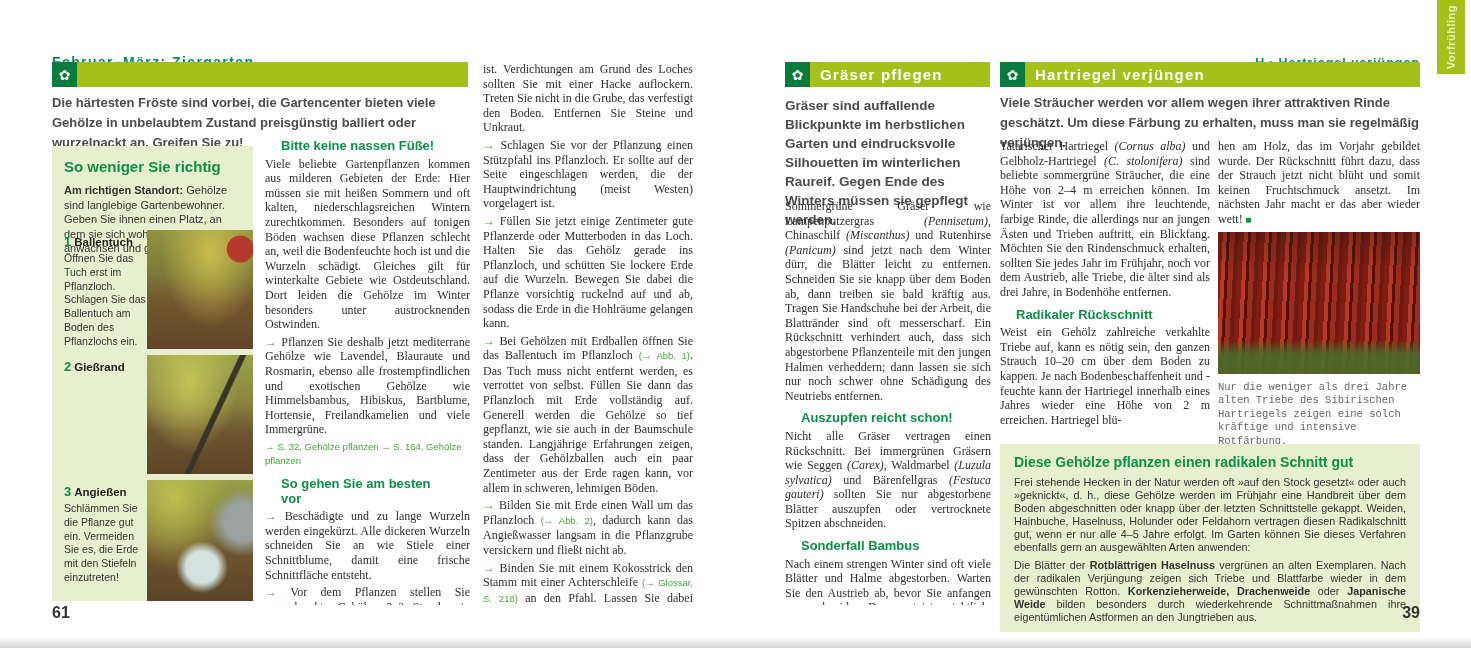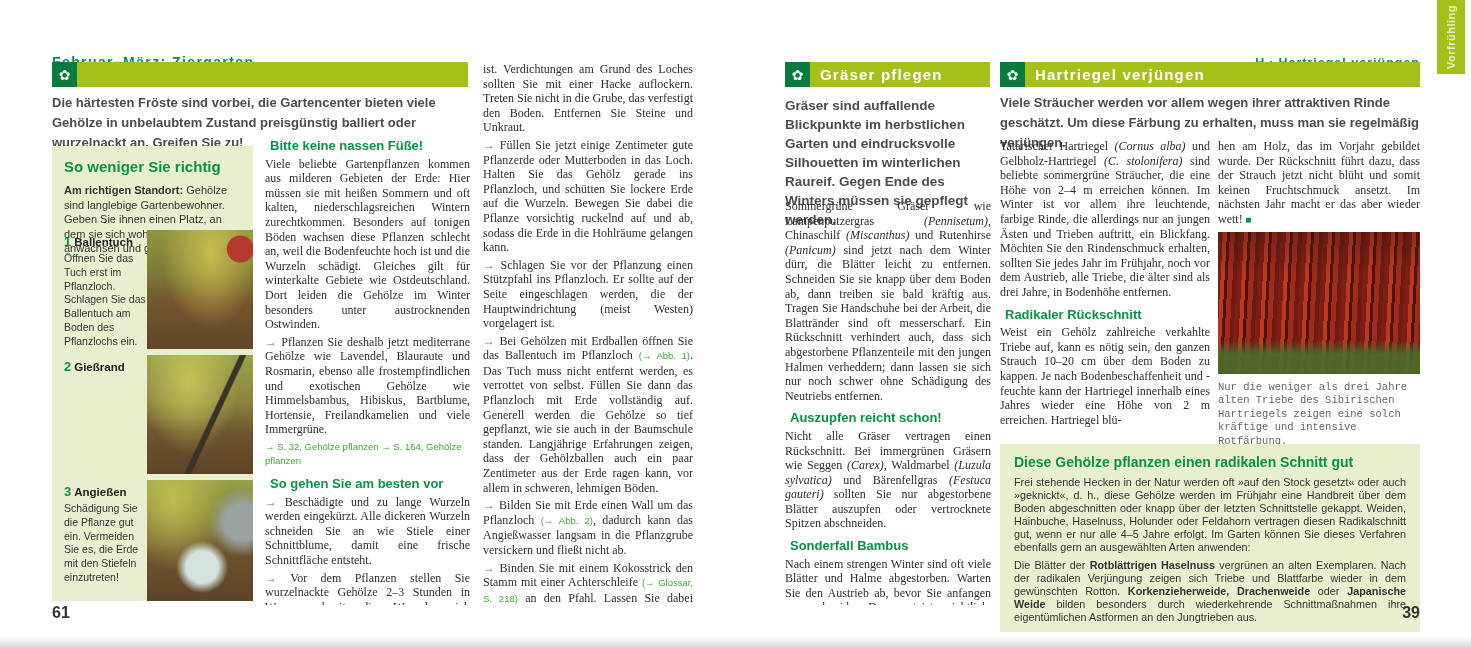--- a/index.html
+++ b/index.html
@@ -44,21 +44,21 @@
   .intro{position:absolute;font-weight:bold;color:#4c4c4c;font-size:13px;line-height:20px;}
   #intro-gehoelze{left:52px;top:93px;width:418px;}
   #intro-graeser{left:785px;top:96px;width:206px;font-size:13.5px;line-height:19px;}
   #intro-hartriegel{left:1000px;top:93px;width:420px;}
 
   
   .col{position:absolute;font-family:"Liberation Serif",serif;font-size:12px;
        line-height:14.6px;color:var(--ink);}
   .col .p{margin:0 0 3px;text-align:justify;}
   .subhead{font-family:"Liberation Sans",sans-serif;font-weight:bold;font-size:13px;
-           color:var(--green-head);margin:8px 5px 3px;}
+           color:var(--green-head);margin:8px 16px 3px;}
   .subhead.first{margin-top:0;}
   .refline{font-family:"Liberation Sans",sans-serif;font-size:9.5px;color:var(--arrow);
            margin:1px 0 2px;}
   #col1{left:265px;top:139px;width:205px;height:466px;overflow:hidden;}
   #col2{left:483px;top:62px;width:210px;height:543px;overflow:hidden;}
   #col-graeser{left:785px;top:199px;width:206px;height:406px;overflow:hidden;}
   #col-hart-left{left:1000px;top:139px;width:210px;height:300px;overflow:hidden;}
   #col-hart-right{left:1218px;top:139px;width:202px;}
 
   
@@ -147,40 +147,40 @@
       <div class="step-head">
         <span class="step-num">2</span><span class="step-title">Gießrand</span>
       </div>
     </div>
     <div class="sb-photo" id="photo-step2"></div>
 
     <div class="step" id="step3">
       <div class="step-head">
         <span class="step-num">3</span><span class="step-title">Angießen</span>
       </div>
-      <div class="step-text">Schädigung Sie die Pflanze gut ein. Vermeiden Sie es, die Erde mit den Stiefeln einzutreten!</div>
+      <div class="step-text">Schlämmen Sie die Pflanze gut ein. Vermeiden Sie es, die Erde mit den Stiefeln einzutreten!</div>
     </div>
     <div class="sb-photo" id="photo-step3"></div>
   </div>
 
   <div class="col" id="col1">
     <h4 class="subhead first">Bitte keine nassen Füße!</h4>
     <p class="p"><span>Viele beliebte Gartenpflanzen kommen aus milderen Gebieten der Erde: Hier müssen sie mit heißen Sommern und oft kalten, niederschlagsreichen Wintern zurechtkommen. Besonders auf tonigen Böden wachsen diese Pflanzen schlecht an, weil die Bodenfeuchte hoch ist und die Wurzeln schädigt. Gleiches gilt für winterkalte Gebiete wie Ostdeutschland. Dort leiden die Gehölze im Winter besonders unter austrocknenden Ostwinden.</span></p>
     <p class="p"><span class="sg-a">→ </span><span>Pflanzen Sie deshalb jetzt mediterrane Gehölze wie Lavendel, Blauraute und Rosmarin, ebenso alle frostempfindlichen und exotischen Gehölze wie Himmelsbambus, Hibiskus, Bartblume, Hortensie, Freilandkamelien und viele Immergrüne.</span></p>
     <p class="refline">→ S. 32, Gehölze pflanzen → S. 164, Gehölze pflanzen</p>
     <h4 class="subhead">So gehen Sie am besten vor</h4>
     <p class="p"><span class="sg-a">→ </span><span>Beschädigte und zu lange Wurzeln werden eingekürzt. Alle dickeren Wurzeln schneiden Sie an wie Stiele einer Schnittblume, damit eine frische Schnittfläche entsteht.</span></p>
     <p class="p"><span class="sg-a">→ </span><span>Vor dem Pflanzen stellen Sie wurzelnackte Gehölze 2–3 Stunden in Wasser, damit die Wurzeln sich vollsaugen können. Alle anderen werden etwa zehn Minuten getaucht.</span></p>
 
   </div>
 
   <div class="col" id="col2">
     <p class="p"><span>ist. Verdichtungen am Grund des Loches sollten Sie mit einer Hacke auflockern. Treten Sie nicht in die Grube, das verfestigt den Boden. Entfernen Sie Steine und Unkraut.</span></p>
+    <p class="p"><span class="sg-a">→ </span><span>Schlagen Sie vor der Pflanzung einen Stützpfahl ins Pflanzloch. Er sollte auf der Seite eingeschlagen werden, die der Hauptwindrichtung (meist Westen) vorgelagert ist.</span></p>
     <p class="p"><span class="sg-a">→ </span><span>Füllen Sie jetzt einige Zentimeter gute Pflanzerde oder Mutterboden in das Loch. Halten Sie das Gehölz gerade ins Pflanzloch, und schütten Sie lockere Erde auf die Wurzeln. Bewegen Sie dabei die Pflanze vorsichtig ruckelnd auf und ab, sodass die Erde in die Hohlräume gelangen kann.</span></p>
-    <p class="p"><span class="sg-a">→ </span><span>Schlagen Sie vor der Pflanzung einen Stützpfahl ins Pflanzloch. Er sollte auf der Seite eingeschlagen werden, die der Hauptwindrichtung (meist Westen) vorgelagert ist.</span></p>
     <p class="p"><span class="sg-a">→ </span><span>Bei Gehölzen mit Erdballen öffnen Sie das Ballentuch im Pflanzloch </span><span class="sg-r">(→ Abb. 1)</span><span>. Das Tuch muss nicht entfernt werden, es verrottet von selbst. Füllen Sie dann das Pflanzloch mit Erde vollständig auf. Generell werden die Gehölze so tief gepflanzt, wie sie auch in der Baumschule standen. Langjährige Erfahrungen zeigen, dass der Gehölzballen auch ein paar Zentimeter aus der Erde ragen kann, vor allem in schweren, lehmigen Böden.</span></p>
     <p class="p"><span class="sg-a">→ </span><span>Bilden Sie mit Erde einen Wall um das Pflanzloch </span><span class="sg-r">(→ Abb. 2)</span><span>, dadurch kann das Angießwasser langsam in die Pflanzgrube versickern und fließt nicht ab.</span></p>
     <p class="p"><span class="sg-a">→ </span><span>Binden Sie mit einem Kokosstrick den Stamm mit einer Achterschleife </span><span class="sg-r">(→ Glossar, S. 218)</span><span> an den Pfahl. Lassen Sie dabei genug »Luft«, dass die Rinde nicht verletzt oder aufgerieben wird. Kontrollieren Sie die Verbindung jedes Jahr, damit der Stamm nicht eingeschnürt wird. Lockern Sie bei Bedarf.</span></p>
   </div>
 
   <div class="bar" id="bar-graeser">
     <span class="sq">✿</span>
     <span class="ttl">Gräser pflegen</span>
   </div>
   <div class="intro" id="intro-graeser">Gräser sind auffallende Blickpunkte im herbstlichen Garten und eindrucksvolle Silhouetten im winterlichen Raureif. Gegen Ende des Winters müssen sie gepflegt werden.</div>

